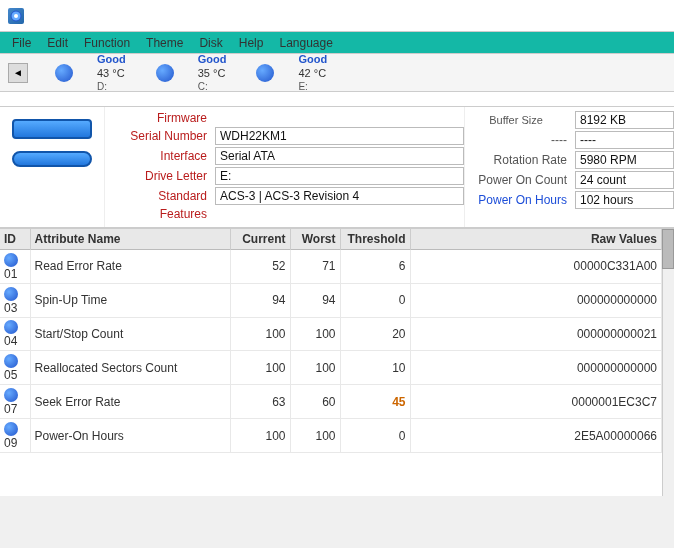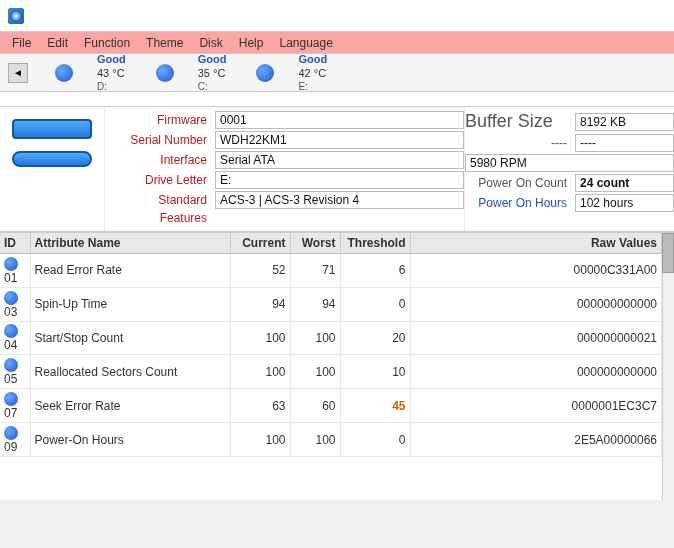--- a/index.html
+++ b/index.html
@@ -51,21 +51,21 @@
       cursor: pointer;
       font-size: 12px;
       color: #555;
       display: flex;
       align-items: center;
       justify-content: center;
     }
 
     
     .menu-bar {
-      background: #fca5a5;
+      background: #14b8a6;
       border-bottom: 1px solid #ccc;
       display: flex;
       padding: 2px 4px;
       height: 22px;
       align-items: center;
     }
     .menu-item {
       padding: 2px 8px;
       cursor: pointer;
       font-size: 12px;
@@ -348,21 +348,20 @@
     <div class="left-panel">
       <div class="health-label"></div>
       <div class="health-badge"></div>
       <div class="temp-label"></div>
       <div class="temp-badge"></div>
     </div>
 
     <div class="center-panel" id="center-panel">
     <div class="info-row">
       <span class="info-key">Firmware</span>
-      <span class="info-value">0001</span>
     </div>
         <div class="info-row">
       <span class="info-key">Serial Number</span>
       <span class="info-value">WDH22KM1</span>
     </div>
         <div class="info-row">
       <span class="info-key">Interface</span>
       <span class="info-value">Serial ATA</span>
     </div>
         <div class="info-row">
@@ -373,33 +372,34 @@
       <span class="info-key">Standard</span>
       <span class="info-value">ACS-3 | ACS-3 Revision 4</span>
     </div>
         <div class="info-row">
       <span class="info-key">Features</span>
     </div>
       </div>
 
     <div class="right-panel" id="right-panel">
     <div class="info-row">
-      <span class="info-key" style="width:110px;text-align:left;padding-right:8px;color:#555;font-size:18px;">Buffer Size</span>
+      <span class="info-key" style="width:110px;text-align:center;padding-right:8px;color:#555;font-size:11px;">Buffer Size</span>
       <span class="info-value" style="width:85px;">8192 KB</span>
     </div>
         <div class="info-row">
       <span class="info-key" style="width:110px;text-align:right;padding-right:8px;color:#555;font-size:12px;">----</span>
       <span class="info-value" style="width:85px;">----</span>
     </div>
         <div class="info-row">
+      <span class="info-key" style="width:110px;text-align:right;padding-right:8px;color:#555;font-size:12px;">Rotation Rate</span>
       <span class="info-value" style="width:85px;">5980 RPM</span>
     </div>
         <div class="info-row">
       <span class="info-key" style="width:110px;text-align:right;padding-right:8px;color:#555;font-size:12px;">Power On Count</span>
-      <span class="info-value" style="width:85px;font-weight:bold;">24 count</span>
+      <span class="info-value" style="width:85px;">24 count</span>
     </div>
         <div class="info-row">
       <span class="info-key" style="width:110px;text-align:right;padding-right:8px;color:#1d4ed8;font-size:12px;">Power On Hours</span>
       <span class="info-value" style="width:85px;">102 hours</span>
     </div>
       </div>
 
   </div>
 
   <div class="table-container">

